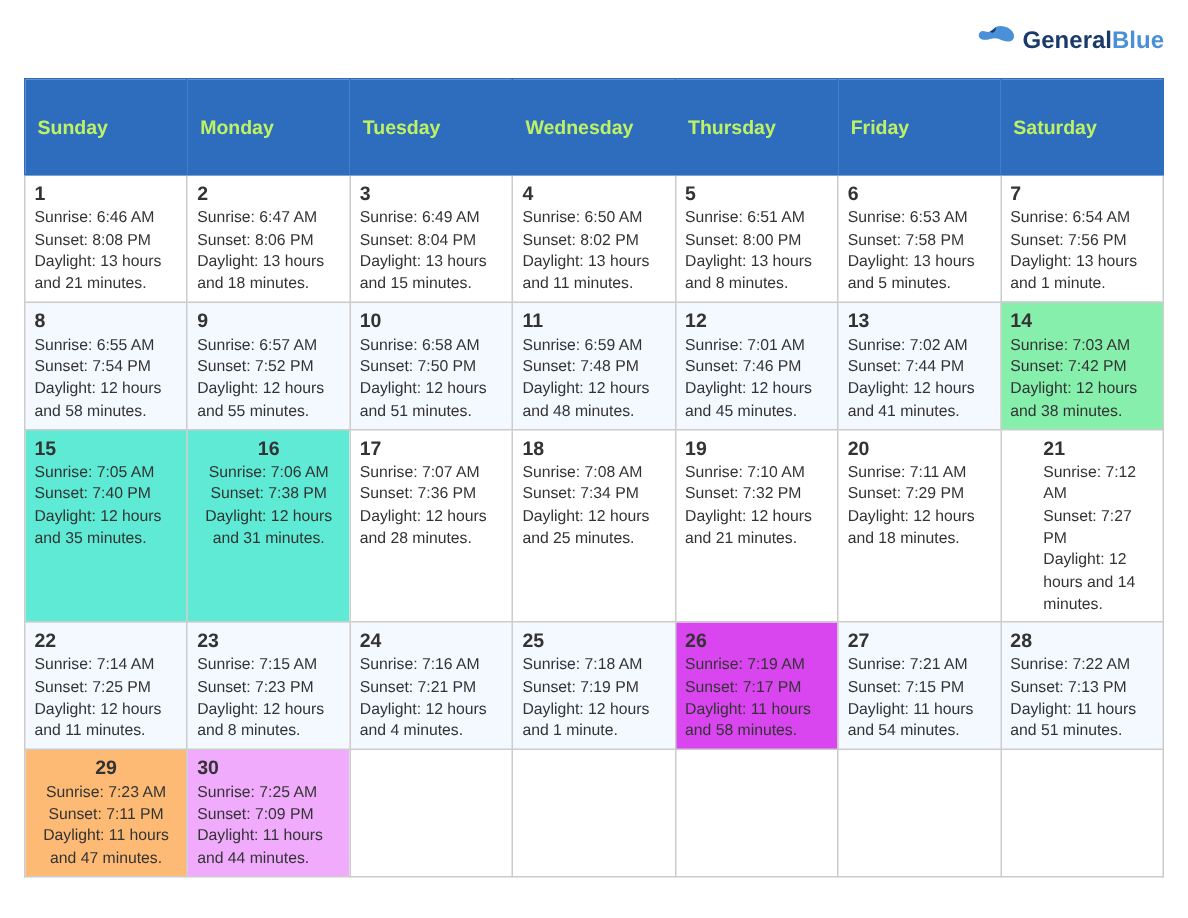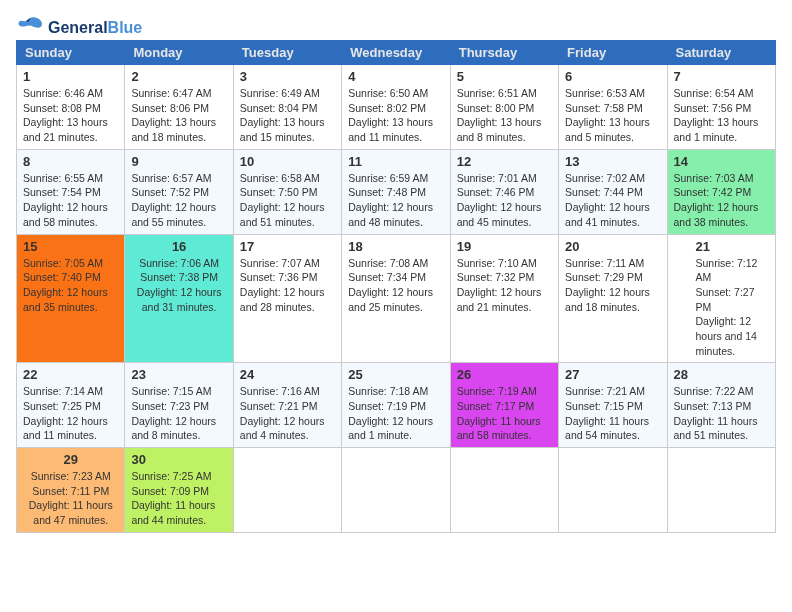--- a/index.html
+++ b/index.html
@@ -5,22 +5,23 @@
     * { margin: 0; padding: 0; box-sizing: border-box; }
     body {
       font-family: Arial, sans-serif;
       background: #fff;
       width: 792px;
       min-height: 612px;
       padding: 16px;
     }
     .header-area {
       display: flex;
-      justify-content: flex-start;
+      justify-content: flex-end;
       align-items: flex-start;
+      margin-bottom: 12px;
     }
     .logo {
       display: flex;
       align-items: center;
       gap: 4px;
     }
     .logo-bird {
       width: 28px;
       height: 24px;
     }
@@ -36,23 +37,23 @@
       font-size: 14px;
       color: #555;
     }
     .calendar {
       width: 100%;
       border-collapse: collapse;
       font-size: 11px;
     }
     .calendar th {
       background: #2e6dbe;
-      color: #e5e5e5;
+      color: #bef264;
       text-align: left;
-      padding: 4px 8px;
+      padding: 24px 8px;
       font-size: 13px;
       font-weight: bold;
       border: 1px solid #2e6dbe;
     }
     .calendar td {
       border: 1px solid #ccc;
       vertical-align: top;
       padding: 4px 6px;
       width: 107px;
       height: 80px;
@@ -194,21 +195,21 @@
         <div class="cell-text">Daylight: 12 hours and 41 minutes.</div>
         </td>
         <td style="background: #86efac;">
           <span class="day-num">14</span>
         <div class="cell-text">Sunrise: 7:03 AM</div>
         <div class="cell-text">Sunset: 7:42 PM</div>
         <div class="cell-text">Daylight: 12 hours and 38 minutes.</div>
         </td>
       </tr>
       <tr>
-        <td style="background: #f97316; margin-left: 12px;">
+        <td style="background: #5eead4; margin-left: 12px;">
           <span class="day-num">15</span>
         <div class="cell-text">Sunrise: 7:05 AM</div>
         <div class="cell-text">Sunset: 7:40 PM</div>
         <div class="cell-text">Daylight: 12 hours and 35 minutes.</div>
         </td>
         <td style="background: #5eead4; text-align: center;">
           <span class="day-num">16</span>
         <div class="cell-text">Sunrise: 7:06 AM</div>
         <div class="cell-text">Sunset: 7:38 PM</div>
         <div class="cell-text">Daylight: 12 hours and 31 minutes.</div>
@@ -288,21 +289,21 @@
         <div class="cell-text">Daylight: 11 hours and 51 minutes.</div>
         </td>
       </tr>
       <tr>
         <td style="background: #fdba74; text-align: center;">
           <span class="day-num">29</span>
         <div class="cell-text">Sunrise: 7:23 AM</div>
         <div class="cell-text">Sunset: 7:11 PM</div>
         <div class="cell-text">Daylight: 11 hours and 47 minutes.</div>
         </td>
-        <td style="background: #bef264;">
+        <td style="background: #f0abfc;">
           <span class="day-num">30</span>
         <div class="cell-text">Sunrise: 7:25 AM</div>
         <div class="cell-text">Sunset: 7:09 PM</div>
         <div class="cell-text">Daylight: 11 hours and 44 minutes.</div>
         </td>
         <td class="empty-cell" style="background: rgb(255, 255, 255);"></td>
         <td class="empty-cell" style="background: rgb(255, 255, 255);"></td>
         <td class="empty-cell" style="background: rgb(255, 255, 255);"></td>
         <td class="empty-cell" style="background: rgb(255, 255, 255);"></td>
         <td class="empty-cell" style="background: rgb(255, 255, 255);"></td>

